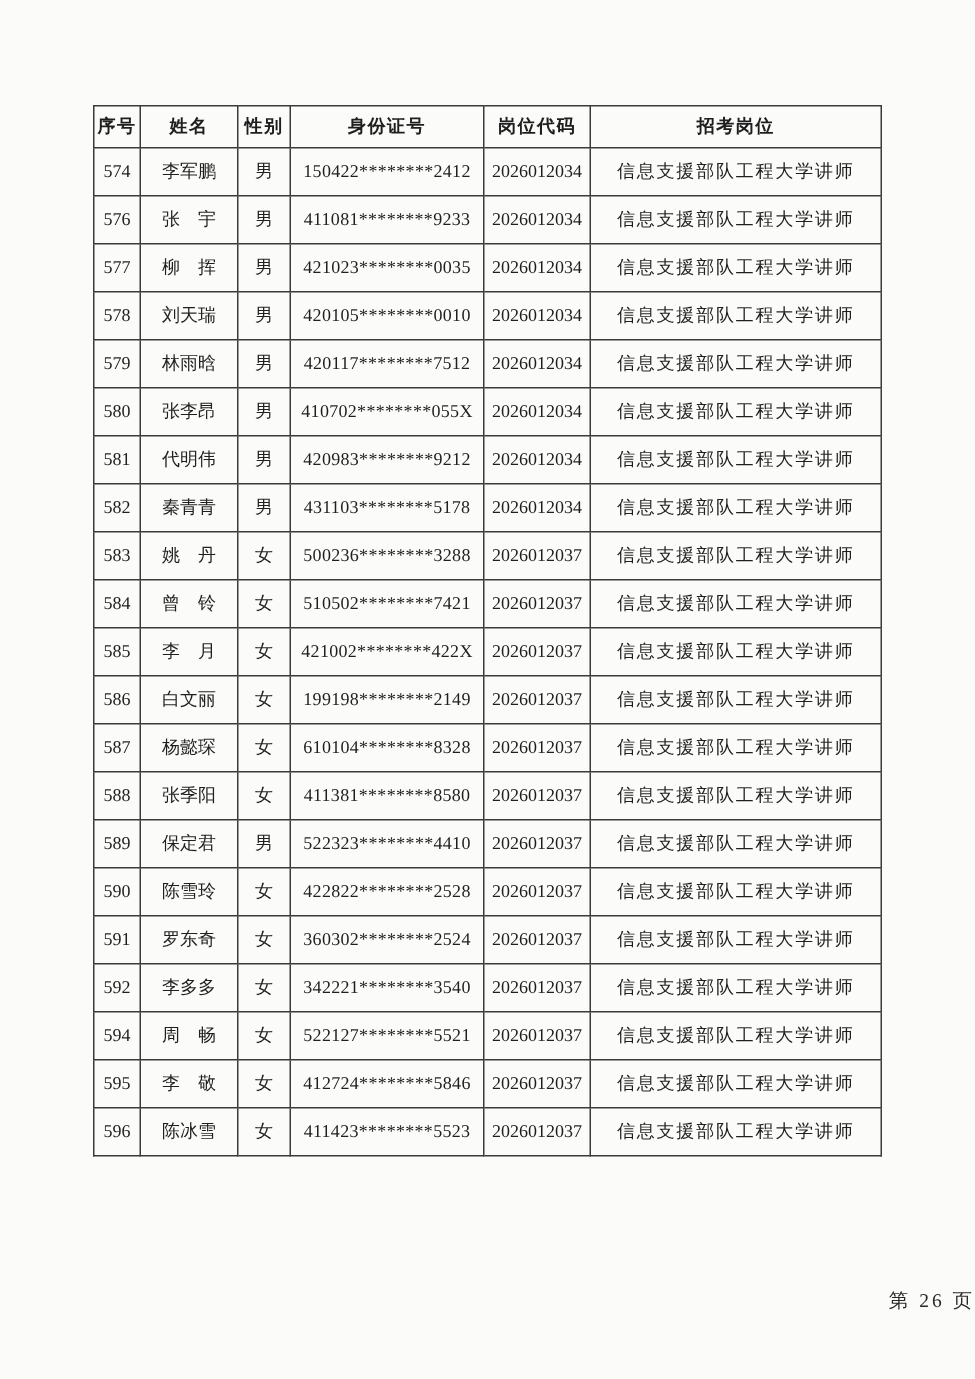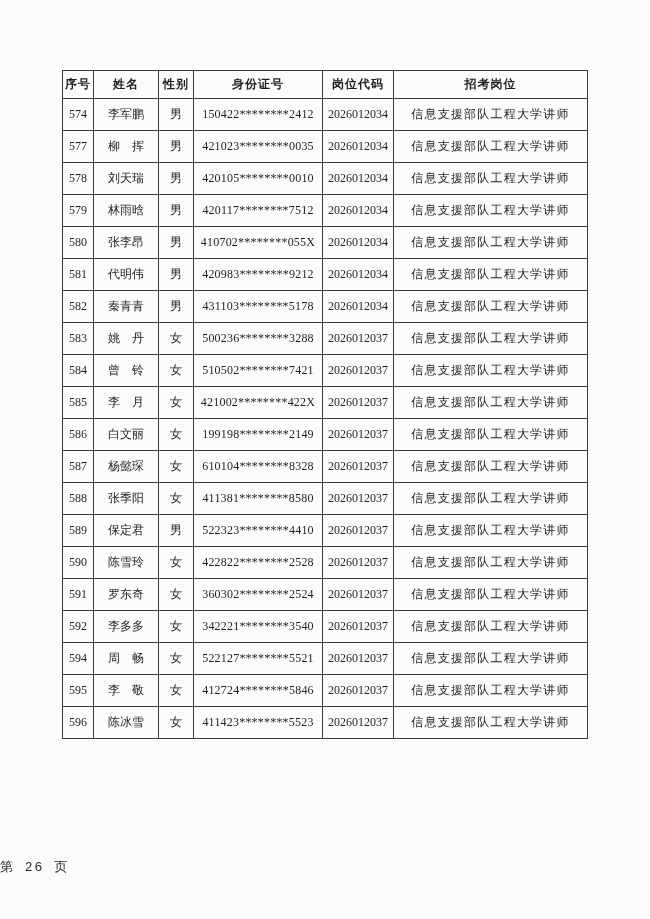--- a/index.html
+++ b/index.html
@@ -54,25 +54,24 @@
   .w3 { width: 129px; }
   .w4 { width: 71px; }
   .w5 { width: 194px; }
   td.c3 { letter-spacing: 0.2px; }
   td.c5 { color: #8e8e8e; letter-spacing: 1.2px; }
   .page-footer {
     position: absolute;
     left: 0;
     top: 858px;
     width: 650px;
-    text-align: left;
+    text-align: right;
     font-size: 13px;
     color: #2a2a2a;
     letter-spacing: 2px;
-    font-family: Liberation Mono, monospace;
   }
 </style>
 </head>
 <body>
 
 <div class="sheet">
 
   <table class="roster">
     <colgroup>
       <col class="w0">
@@ -95,20 +94,28 @@
     <tbody id="table-body">
         <tr>
           <td class="c0">574</td>
           <td class="c1">李军鹏</td>
           <td class="c2">男</td>
           <td class="c3">150422********2412</td>
           <td class="c4">2026012034</td>
           <td class="c5">信息支援部队工程大学讲师</td>
         </tr>
         <tr>
+          <td class="c0">576</td>
+          <td class="c1">张　宇</td>
+          <td class="c2">男</td>
+          <td class="c3">411081********9233</td>
+          <td class="c4">2026012034</td>
+          <td class="c5">信息支援部队工程大学讲师</td>
+        </tr>
+        <tr>
           <td class="c0">577</td>
           <td class="c1">柳　挥</td>
           <td class="c2">男</td>
           <td class="c3">421023********0035</td>
           <td class="c4">2026012034</td>
           <td class="c5">信息支援部队工程大学讲师</td>
         </tr>
         <tr>
           <td class="c0">578</td>
           <td class="c1">刘天瑞</td>

